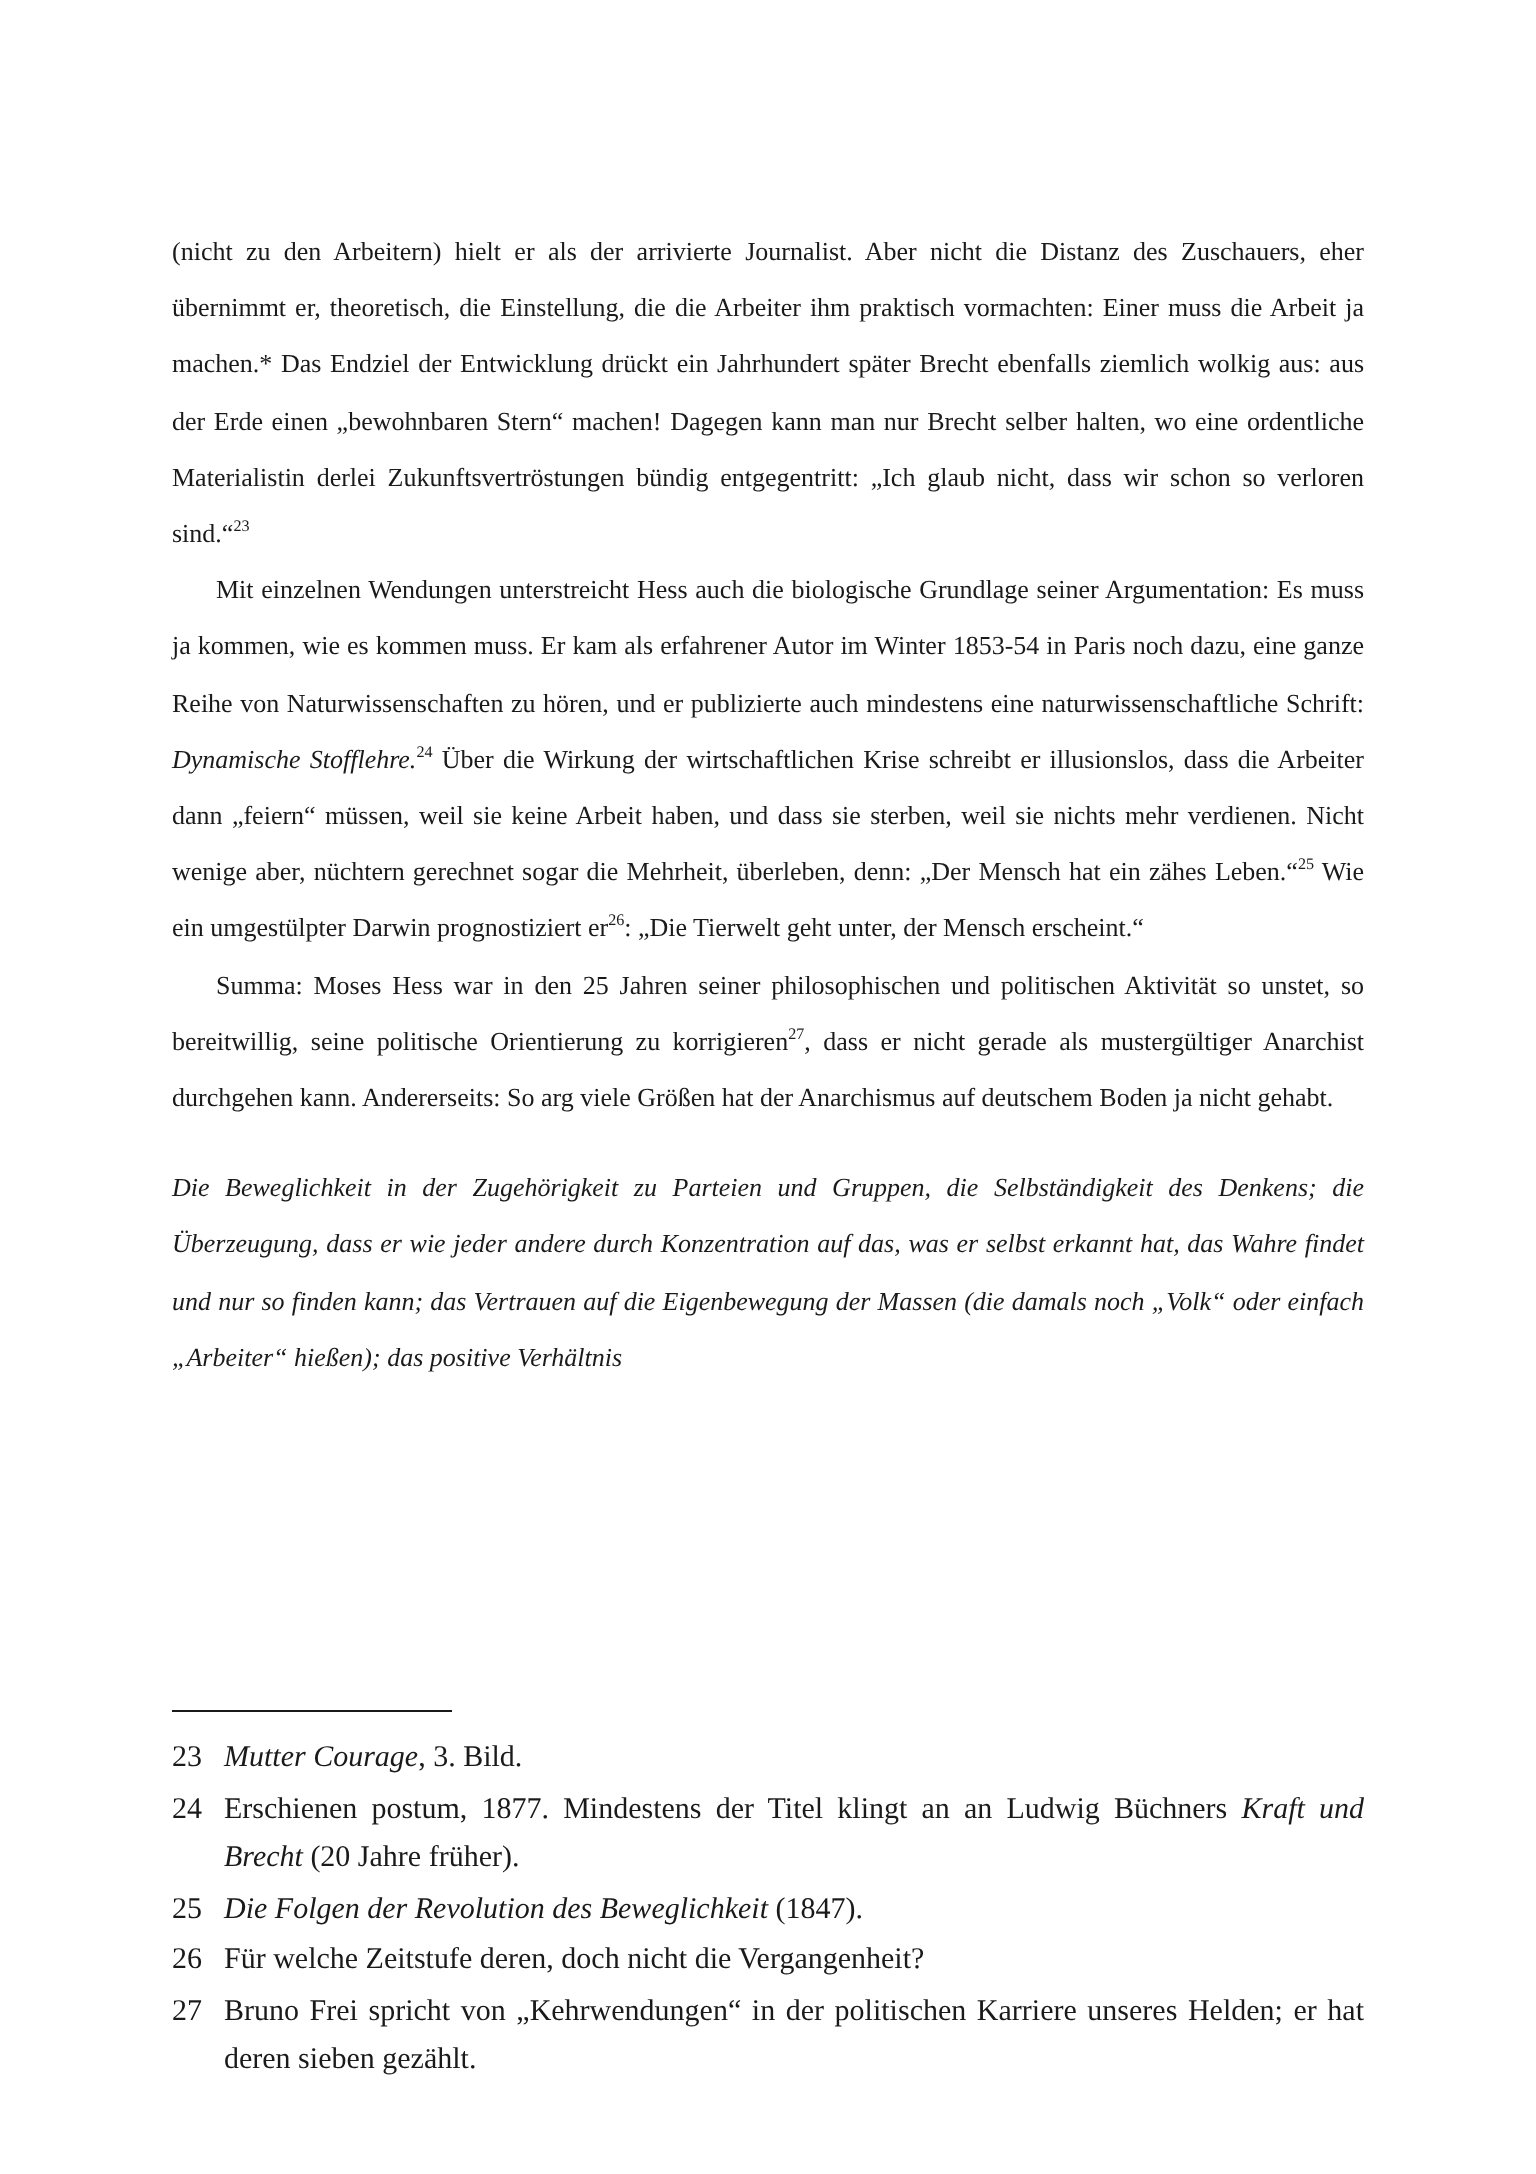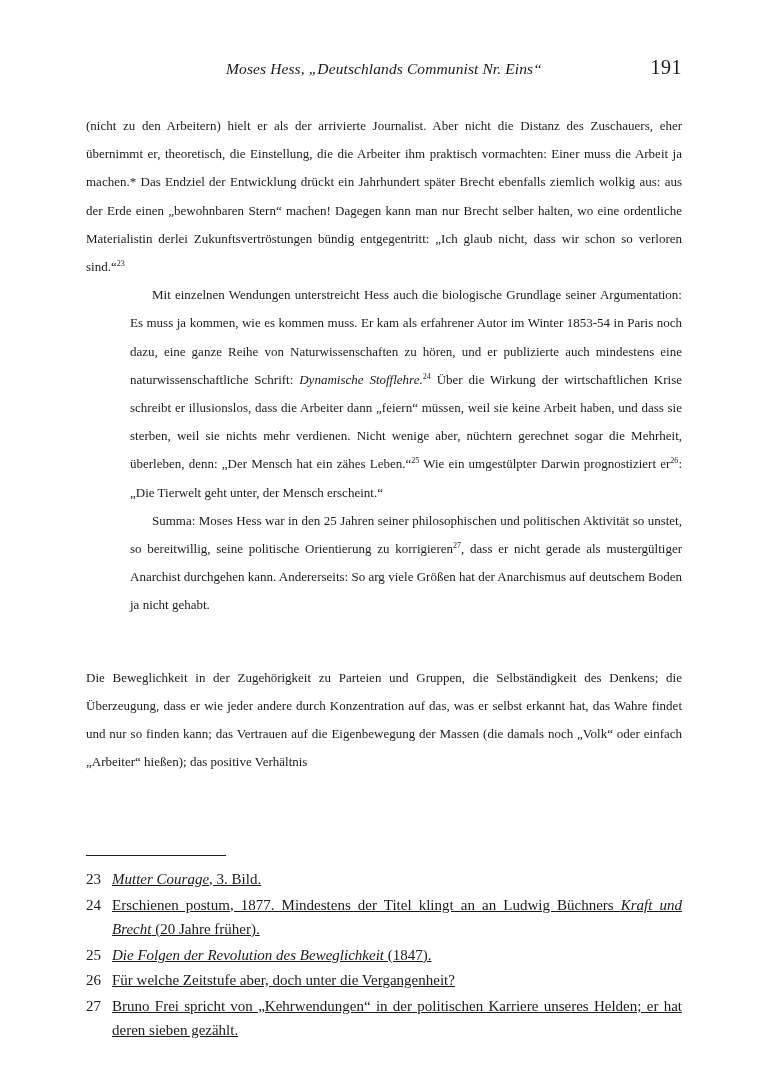--- a/index.html
+++ b/index.html
@@ -66,24 +66,24 @@
     margin: 0;
     font-size: 13px;
     line-height: 28.2px;
     text-align: justify;
     text-justify: inter-word;
     hyphens: manual;
     color: #1a1a1a;
   }
   p.para.indent {
     text-indent: 22px;
-    margin-left: 44px;
   }
   p.para.gap-before {
-    margin-top: 44px;
+    margin-top: 17px;
+    font-style: italic;
   }
   .it { font-style: italic; }
   sup {
     font-size: 0.62em;
     vertical-align: super;
     line-height: 0;
   }
 
   
   .footnotes {
@@ -109,32 +109,28 @@
   }
   .fn-num {
     position: absolute;
     left: 0;
     top: 0;
     width: 20px;
     text-align: left;
     font-size: 15px;
     line-height: 24.5px;
   }
-  .fn-text { display: block; text-decoration: underline; }
+  .fn-text { display: block; }
 </style>
 </head>
 <body>
 
 <div class="page">
   <div class="content">
 
-    <div class="runhead">
-      <div class="runhead-title">Moses Hess, „Deutschlands Communist Nr. Eins“</div>
-      <div class="runhead-folio">191</div>
-    </div>
 
     <div class="body-block">
       <p class="para" id="p1">(nicht zu den Arbeitern) hielt er als der arrivierte Journalist. Aber nicht die Distanz des Zuschauers, eher übernimmt er, theoretisch, die Einstellung, die die Arbeiter ihm praktisch vormachten: Einer muss die Arbeit ja machen.* Das Endziel der Entwicklung drückt ein Jahrhundert später Brecht ebenfalls ziemlich wolkig aus: aus der Erde einen „bewohnbaren Stern“ machen! Dagegen kann man nur Brecht selber halten, wo eine ordentliche Materialistin derlei Zukunftsvertröstungen bündig entgegentritt: „Ich glaub nicht, dass wir schon so verloren sind.“<sup>23</sup></p>
       <p class="para indent" id="p2">Mit einzelnen Wendungen unterstreicht Hess auch die biologische Grundlage seiner Argumentation: Es muss ja kommen, wie es kommen muss. Er kam als erfahrener Autor im Winter 1853-54 in Paris noch dazu, eine ganze Reihe von Naturwissenschaften zu hören, und er publizierte auch mindestens eine naturwissenschaftliche Schrift: <span class="it">Dynamische Stofflehre.</span><sup>24</sup> Über die Wirkung der wirtschaftlichen Krise schreibt er illusionslos, dass die Arbeiter dann „feiern“ müssen, weil sie keine Arbeit haben, und dass sie sterben, weil sie nichts mehr verdienen. Nicht wenige aber, nüchtern gerechnet sogar die Mehrheit, überleben, denn: „Der Mensch hat ein zähes Leben.“<sup>25</sup> Wie ein umgestülpter Darwin prognostiziert er<sup>26</sup>: „Die Tierwelt geht unter, der Mensch erscheint.“</p>
       <p class="para indent" id="p3">Summa: Moses Hess war in den 25 Jahren seiner philosophischen und politischen Aktivität so unstet, so bereitwillig, seine politische Orientierung zu korrigieren<sup>27</sup>, dass er nicht gerade als mustergültiger Anarchist durchgehen kann. Andererseits: So arg viele Größen hat der Anarchismus auf deutschem Boden ja nicht gehabt.</p>
       <p class="para gap-before" id="p4">Die Beweglichkeit in der Zugehörigkeit zu Parteien und Gruppen, die Selbständigkeit des Denkens; die Überzeugung, dass er wie jeder andere durch Konzentration auf das, was er selbst erkannt hat, das Wahre findet und nur so finden kann; das Vertrauen auf die Eigenbewegung der Massen (die damals noch „Volk“ oder einfach „Arbeiter“ hießen); das positive Verhältnis</p>
     </div>
 
     <div class="footnotes">
       <div class="fn-rule"></div>
@@ -146,21 +142,21 @@
           <div class="fn">
             <span class="fn-num">24</span>
             <span class="fn-text">Erschienen postum, 1877. Mindestens der Titel klingt an an Ludwig Büchners <span class="it">Kraft und Brecht</span> (20 Jahre früher).</span>
           </div>
           <div class="fn">
             <span class="fn-num">25</span>
             <span class="fn-text"><span class="it">Die Folgen der Revolution des Beweglichkeit</span> (1847).</span>
           </div>
           <div class="fn">
             <span class="fn-num">26</span>
-            <span class="fn-text">Für welche Zeitstufe aber, doch unter die Vergangenheit?</span>
+            <span class="fn-text">Für welche Zeitstufe deren, doch nicht die Vergangenheit?</span>
           </div>
           <div class="fn">
             <span class="fn-num">27</span>
             <span class="fn-text">Bruno Frei spricht von „Kehrwendungen“ in der politischen Karriere unseres Helden; er hat deren sieben gezählt.</span>
           </div>
         </div>
     </div>
 
   </div>
 </div>

